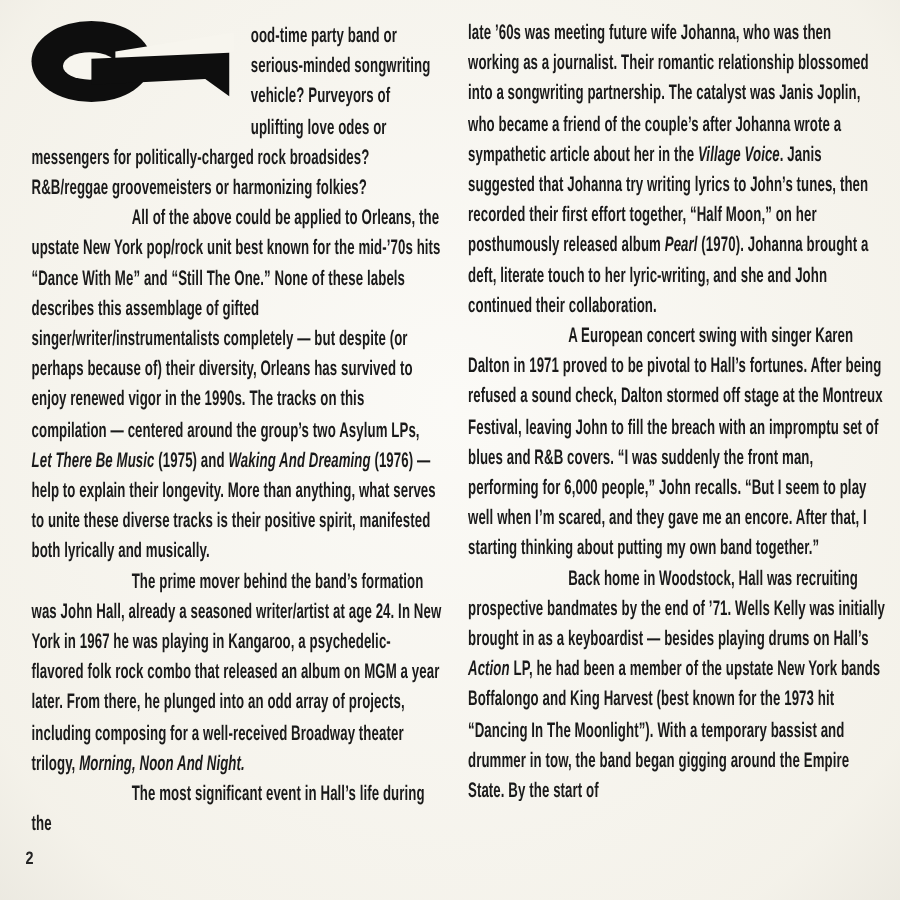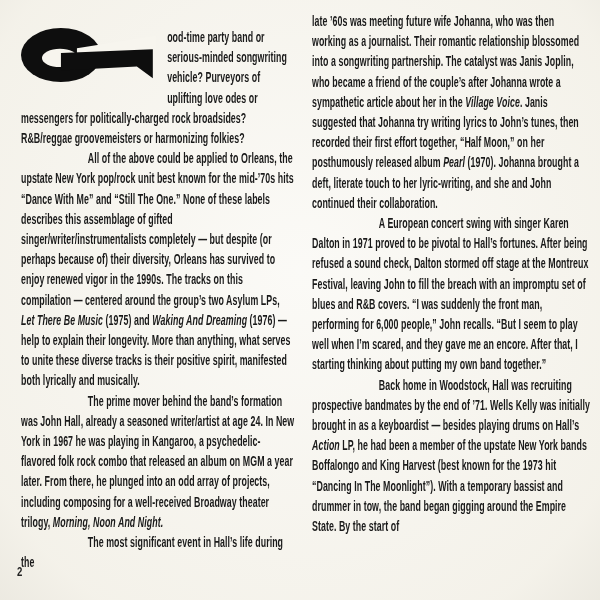--- a/index.html
+++ b/index.html
@@ -14,21 +14,21 @@
     position: relative;
     width: 600px;
     height: 600px;
     background:
       radial-gradient(ellipse at 50% 45%, rgba(255,255,255,0.5) 0%, rgba(238,235,225,0.35) 85%, rgba(225,222,212,0.5) 100%),
       #f7f5ee;
     font-family: "Liberation Sans", "DejaVu Sans", sans-serif;
     color: #1a1a1a;
   }
   .col { position: absolute; }
-  .col-left  { left: 21px; top: 27px; width: 274px; }
+  .col-left  { left: 21px; top: 13px; width: 274px; }
   .col-right { left: 312px; top: 11px; width: 280px; }
   .colinner {
     transform: scaleX(0.63);
     transform-origin: 0 0;
     font-weight: 700;
     font-size: 14px;
     line-height: 20.2px;
     letter-spacing: 0.1px;
     color: #1a1a1a;
   }

